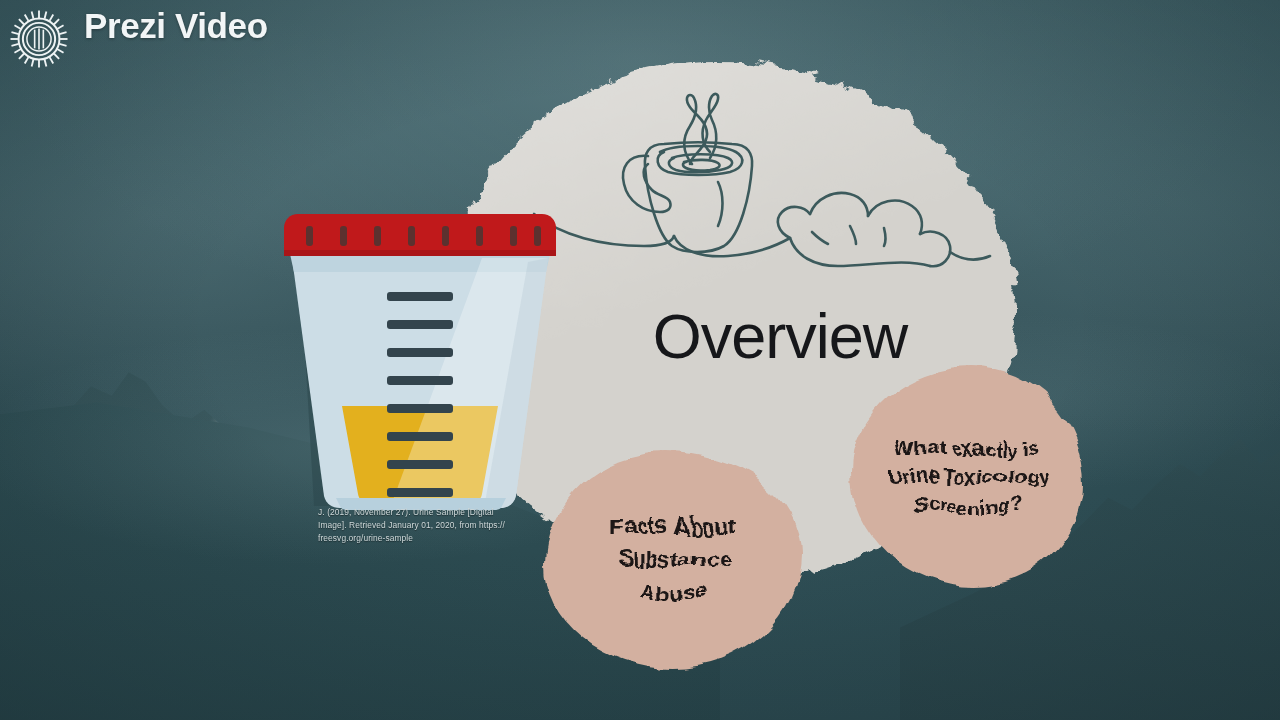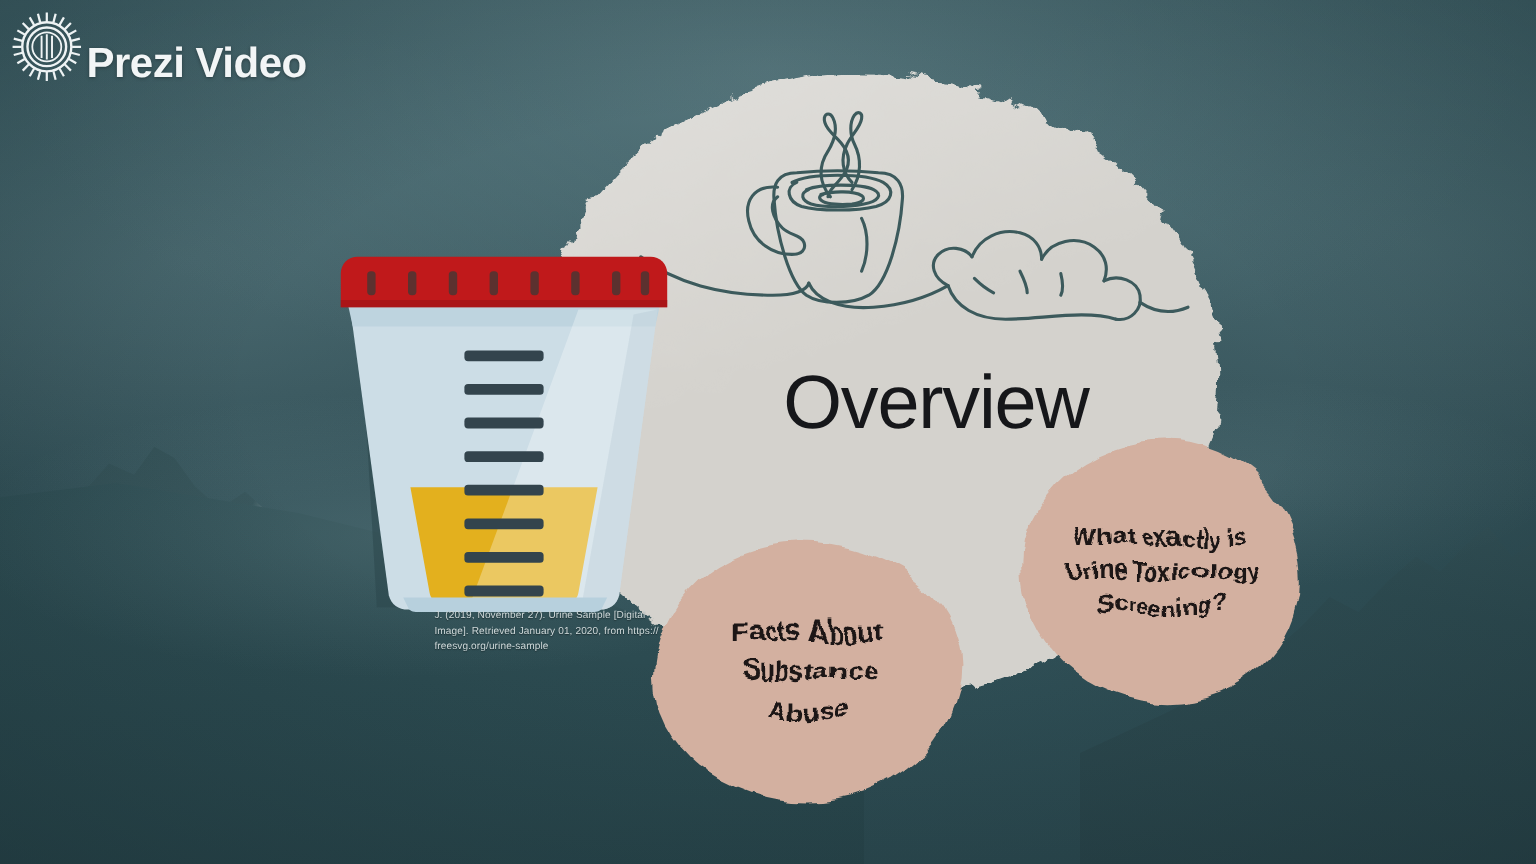--- a/index.html
+++ b/index.html
@@ -95,22 +95,22 @@
     background:
       radial-gradient(ellipse 38% 22% at 26% 62%, rgba(150,178,183,0.18) 0%, rgba(150,178,183,0) 75%),
       radial-gradient(ellipse 30% 16% at 78% 56%, rgba(150,178,183,0.14) 0%, rgba(150,178,183,0) 78%);
   }
 
   
   .logo {
     position: absolute;
     left: 8px; top: 8px;
     display: flex;
-    align-items: flex-end;
-    gap: 2px;
+    align-items: flex-start;
+    gap: 14px;
     z-index: 40;
   }
   .logo-mark { width: 62px; height: 62px; display: block; }
   .logo-text {
     color: #f2f5f6;
     font-size: 35px;
     font-weight: bold;
     letter-spacing: -0.4px;
     line-height: 1;
     text-shadow: 0 1px 3px rgba(0,0,0,.35);
@@ -169,21 +169,20 @@
   .citation {
     position: absolute;
     left: 318px; top: 506px;
     width: 205px;
     z-index: 22;
     font-size: 8.4px;
     line-height: 1.55;
     color: #cfd9da;
     text-shadow: 0 1px 1px rgba(0,0,0,.45);
     letter-spacing: .1px;
-    margin-left: 44px;
   }
   .citation a,
   .citation .cite-link {
     color: #cfd9da;
   }
 
   
   .pink-blob {
     position: absolute;
     background: #d3b0a0;

